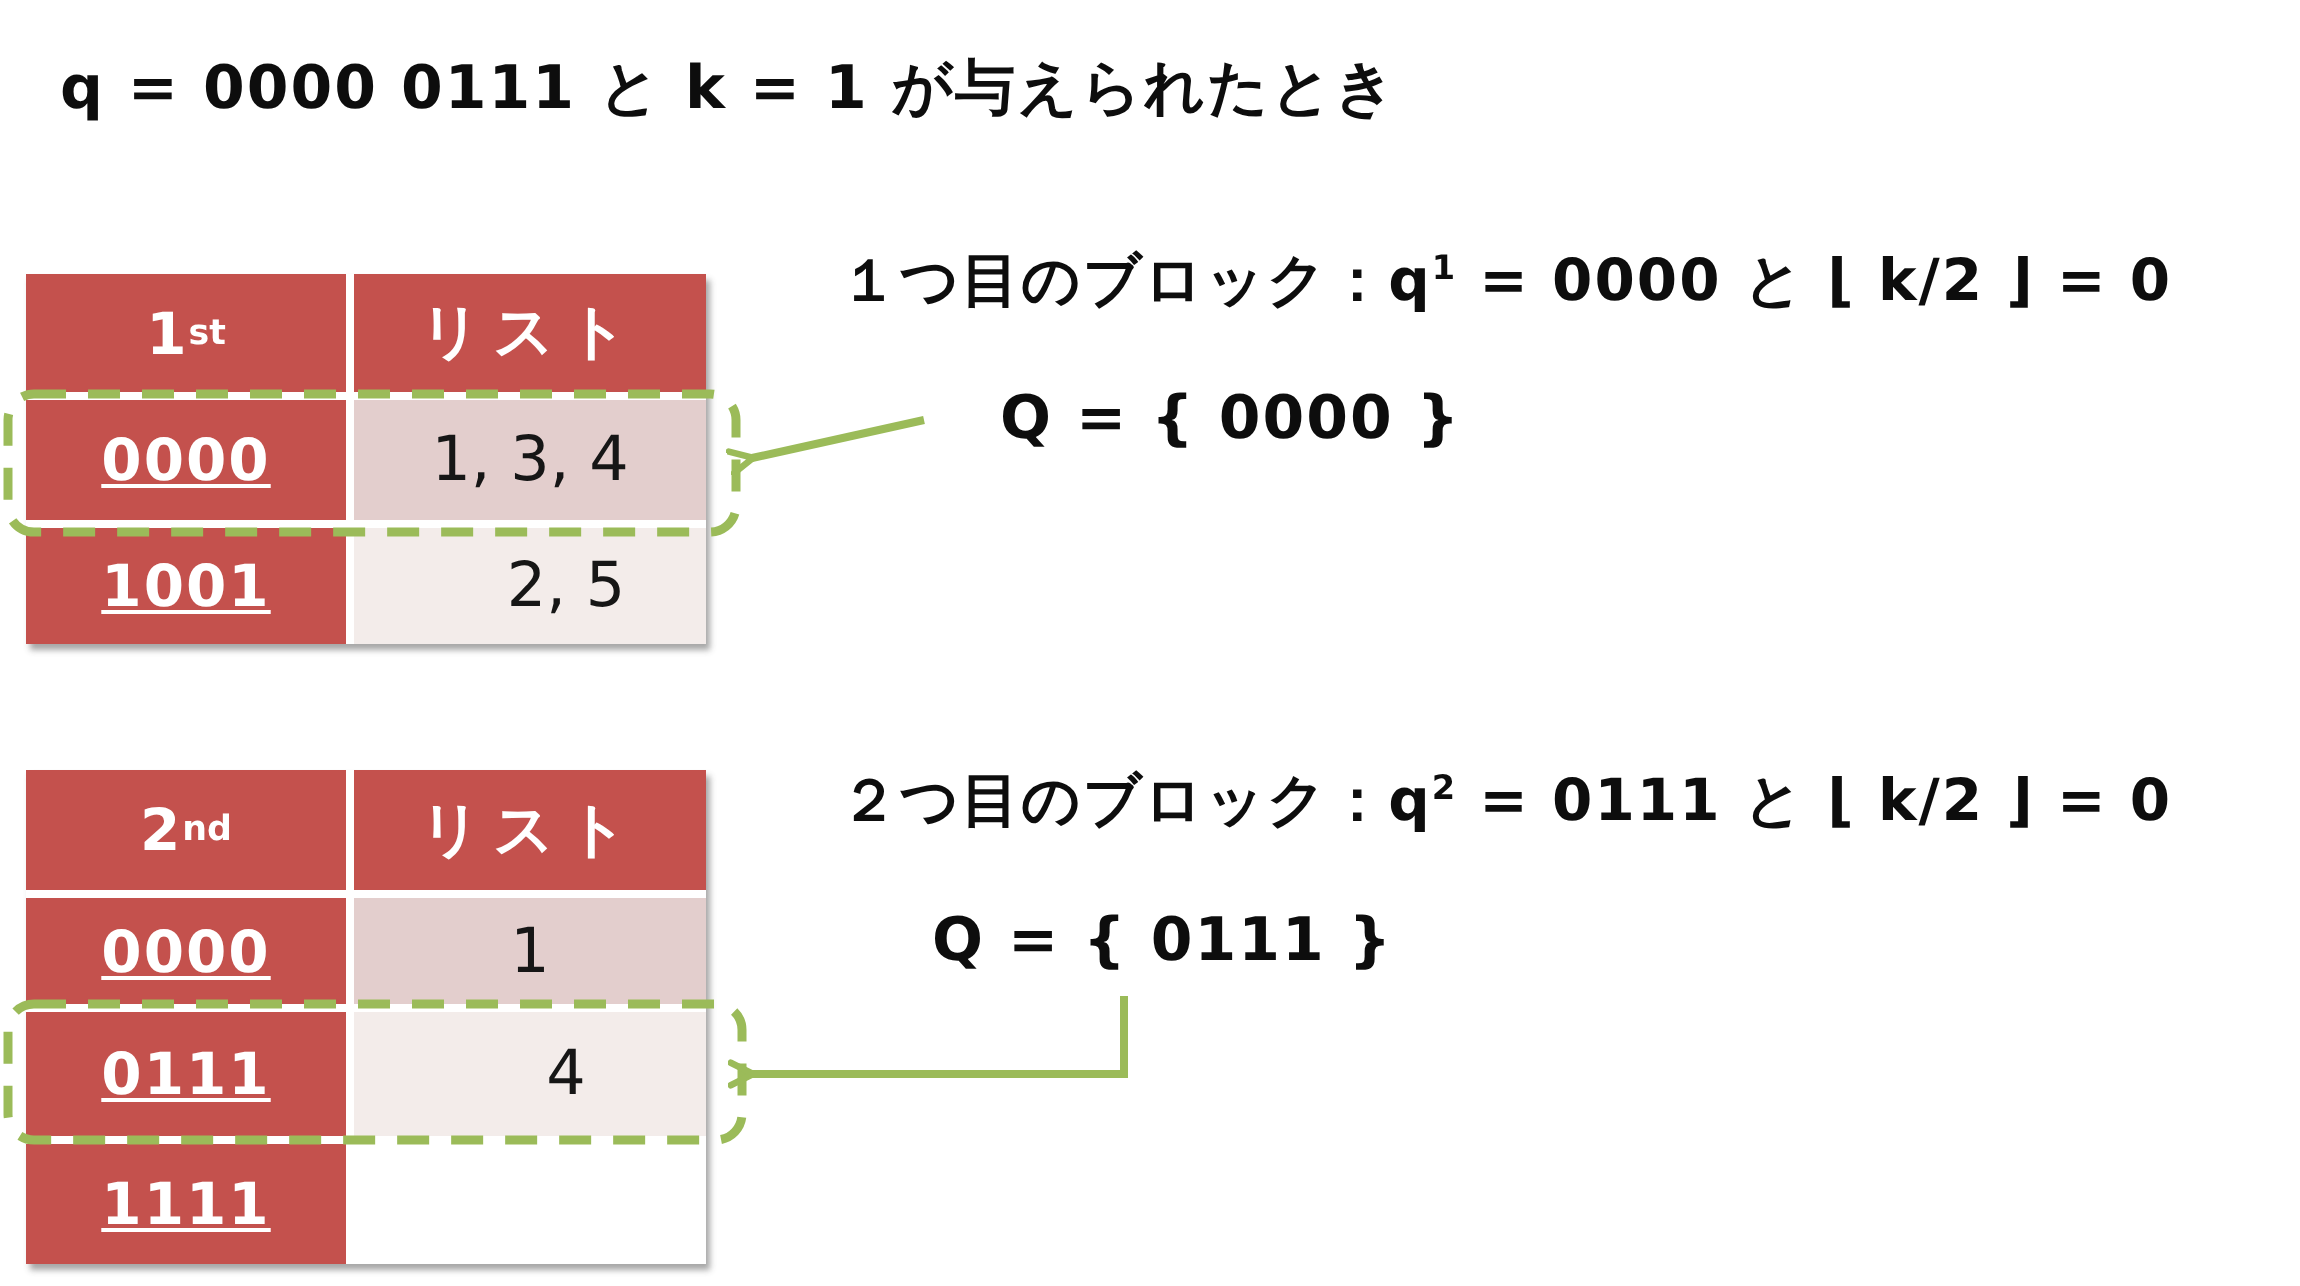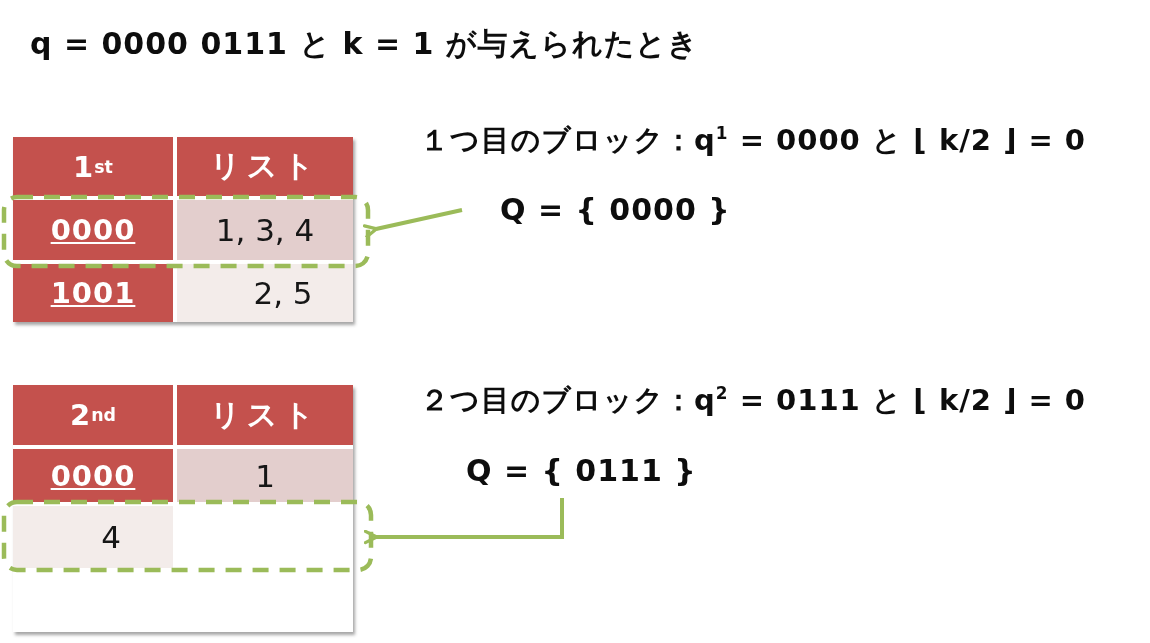--- a/index.html
+++ b/index.html
@@ -69,22 +69,24 @@
   <div class="dtable" id="table-2">
     <div class="cell red head-ord">
       <span>2</span>
         <sup>nd</sup>
     </div>
     <div class="cell red head-list">リスト</div>
 
     <div class="cell red key">0000</div>
     <div class="cell val band-dark">1</div>
 
+    <div class="cell red key">0111</div>
     <div class="cell val band-light">4</div>
 
+    <div class="cell red key">1111</div>
   </div>
 
   <div class="block-heading" id="heading-1">
     <span>１つ目のブロック：q</span><sup>1</sup><span> = 0000 と ⌊ k/2 ⌋ = 0</span>
   </div>
   <div class="q-set" id="qset-1">Q = { 0000 }</div>
 
   <div class="block-heading" id="heading-2">
     <span>２つ目のブロック：q</span><sup>2</sup><span> = 0111 と ⌊ k/2 ⌋ = 0</span>
   </div>

